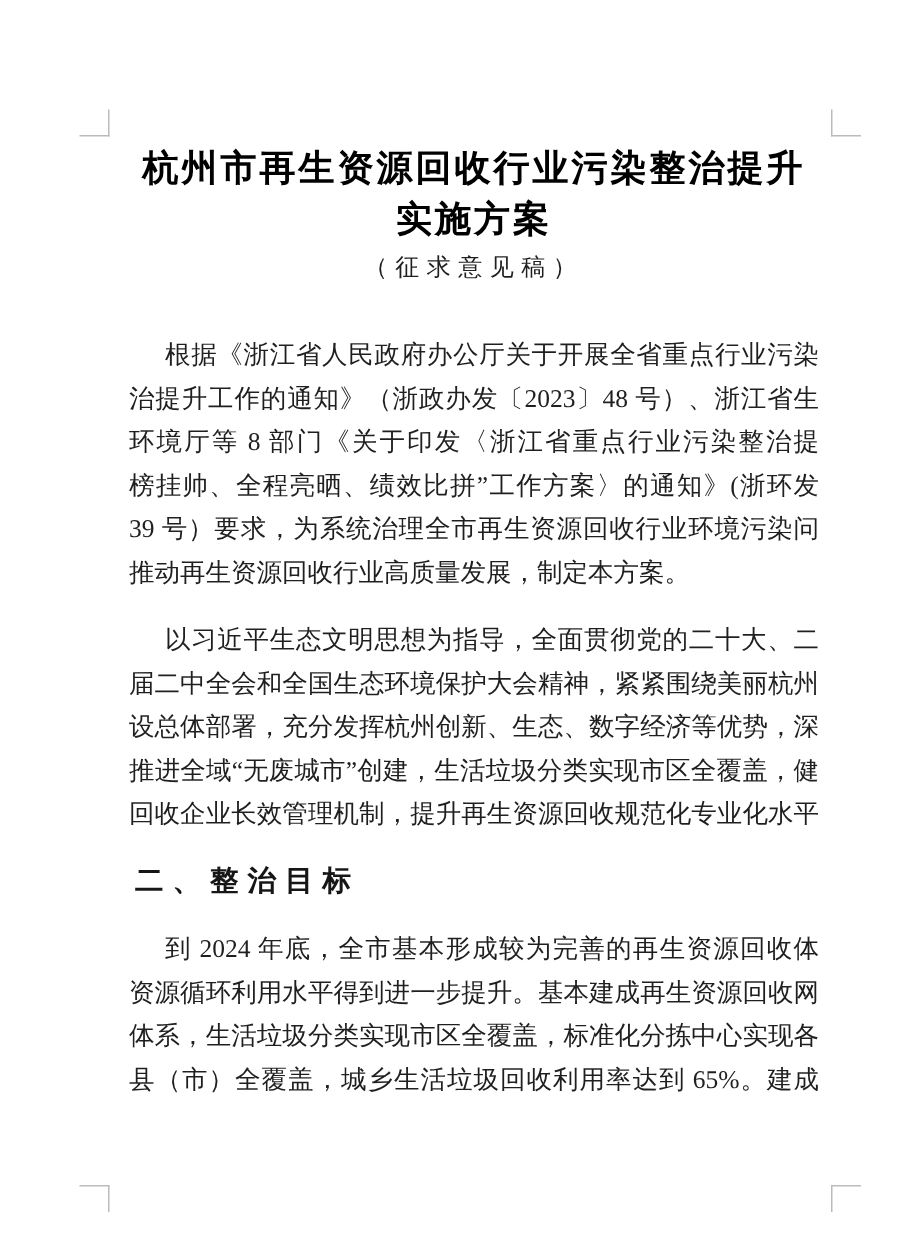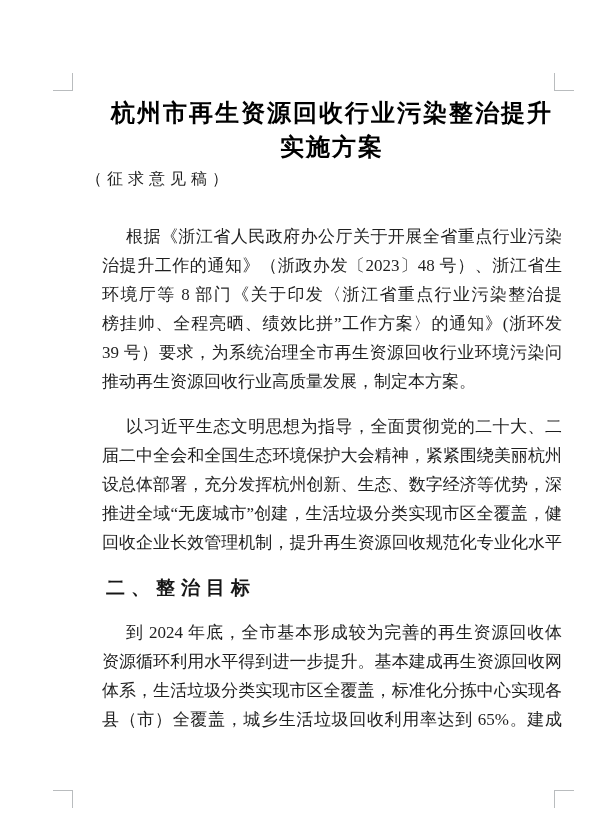--- a/index.html
+++ b/index.html
@@ -11,29 +11,29 @@
     font-family:"Liberation Serif","DejaVu Serif",serif;
     color:#1f1f1f;
   }
   
   .mark{position:absolute;width:19px;height:17px;}
   .mark-tl{left:53px;top:73px;border-right:1px solid #b9bcbe;border-bottom:1px solid #b9bcbe;}
   .mark-tr{left:554px;top:73px;border-left:1px solid #b9bcbe;border-bottom:1px solid #b9bcbe;}
   .mark-bl{left:53px;top:790px;border-right:1px solid #b9bcbe;border-top:1px solid #b9bcbe;}
   .mark-br{left:554px;top:790px;border-left:1px solid #b9bcbe;border-top:1px solid #b9bcbe;}
 
-  .content{position:absolute;left:86px;top:96px;width:492px;}
+  .content{position:absolute;left:70px;top:96px;width:492px;}
 
   .title-line{
     font-size:24px;line-height:34px;font-weight:bold;color:#000;
     text-align:center;letter-spacing:2px;
   }
   .subtitle{
     font-size:16px;line-height:30px;color:#1f1f1f;
-    text-align:left;letter-spacing:5px;
+    text-align:center;letter-spacing:5px;
   }
 
   .para{margin:16px;}
   .para-1{margin-top:28px;}
   .heading{
     font-family:"Liberation Sans","DejaVu Sans",sans-serif;
     font-weight:bold;font-size:19px;line-height:29px;height:29px;
     letter-spacing:6px;color:#161616;
     padding-left:20px;overflow:hidden;
   }

